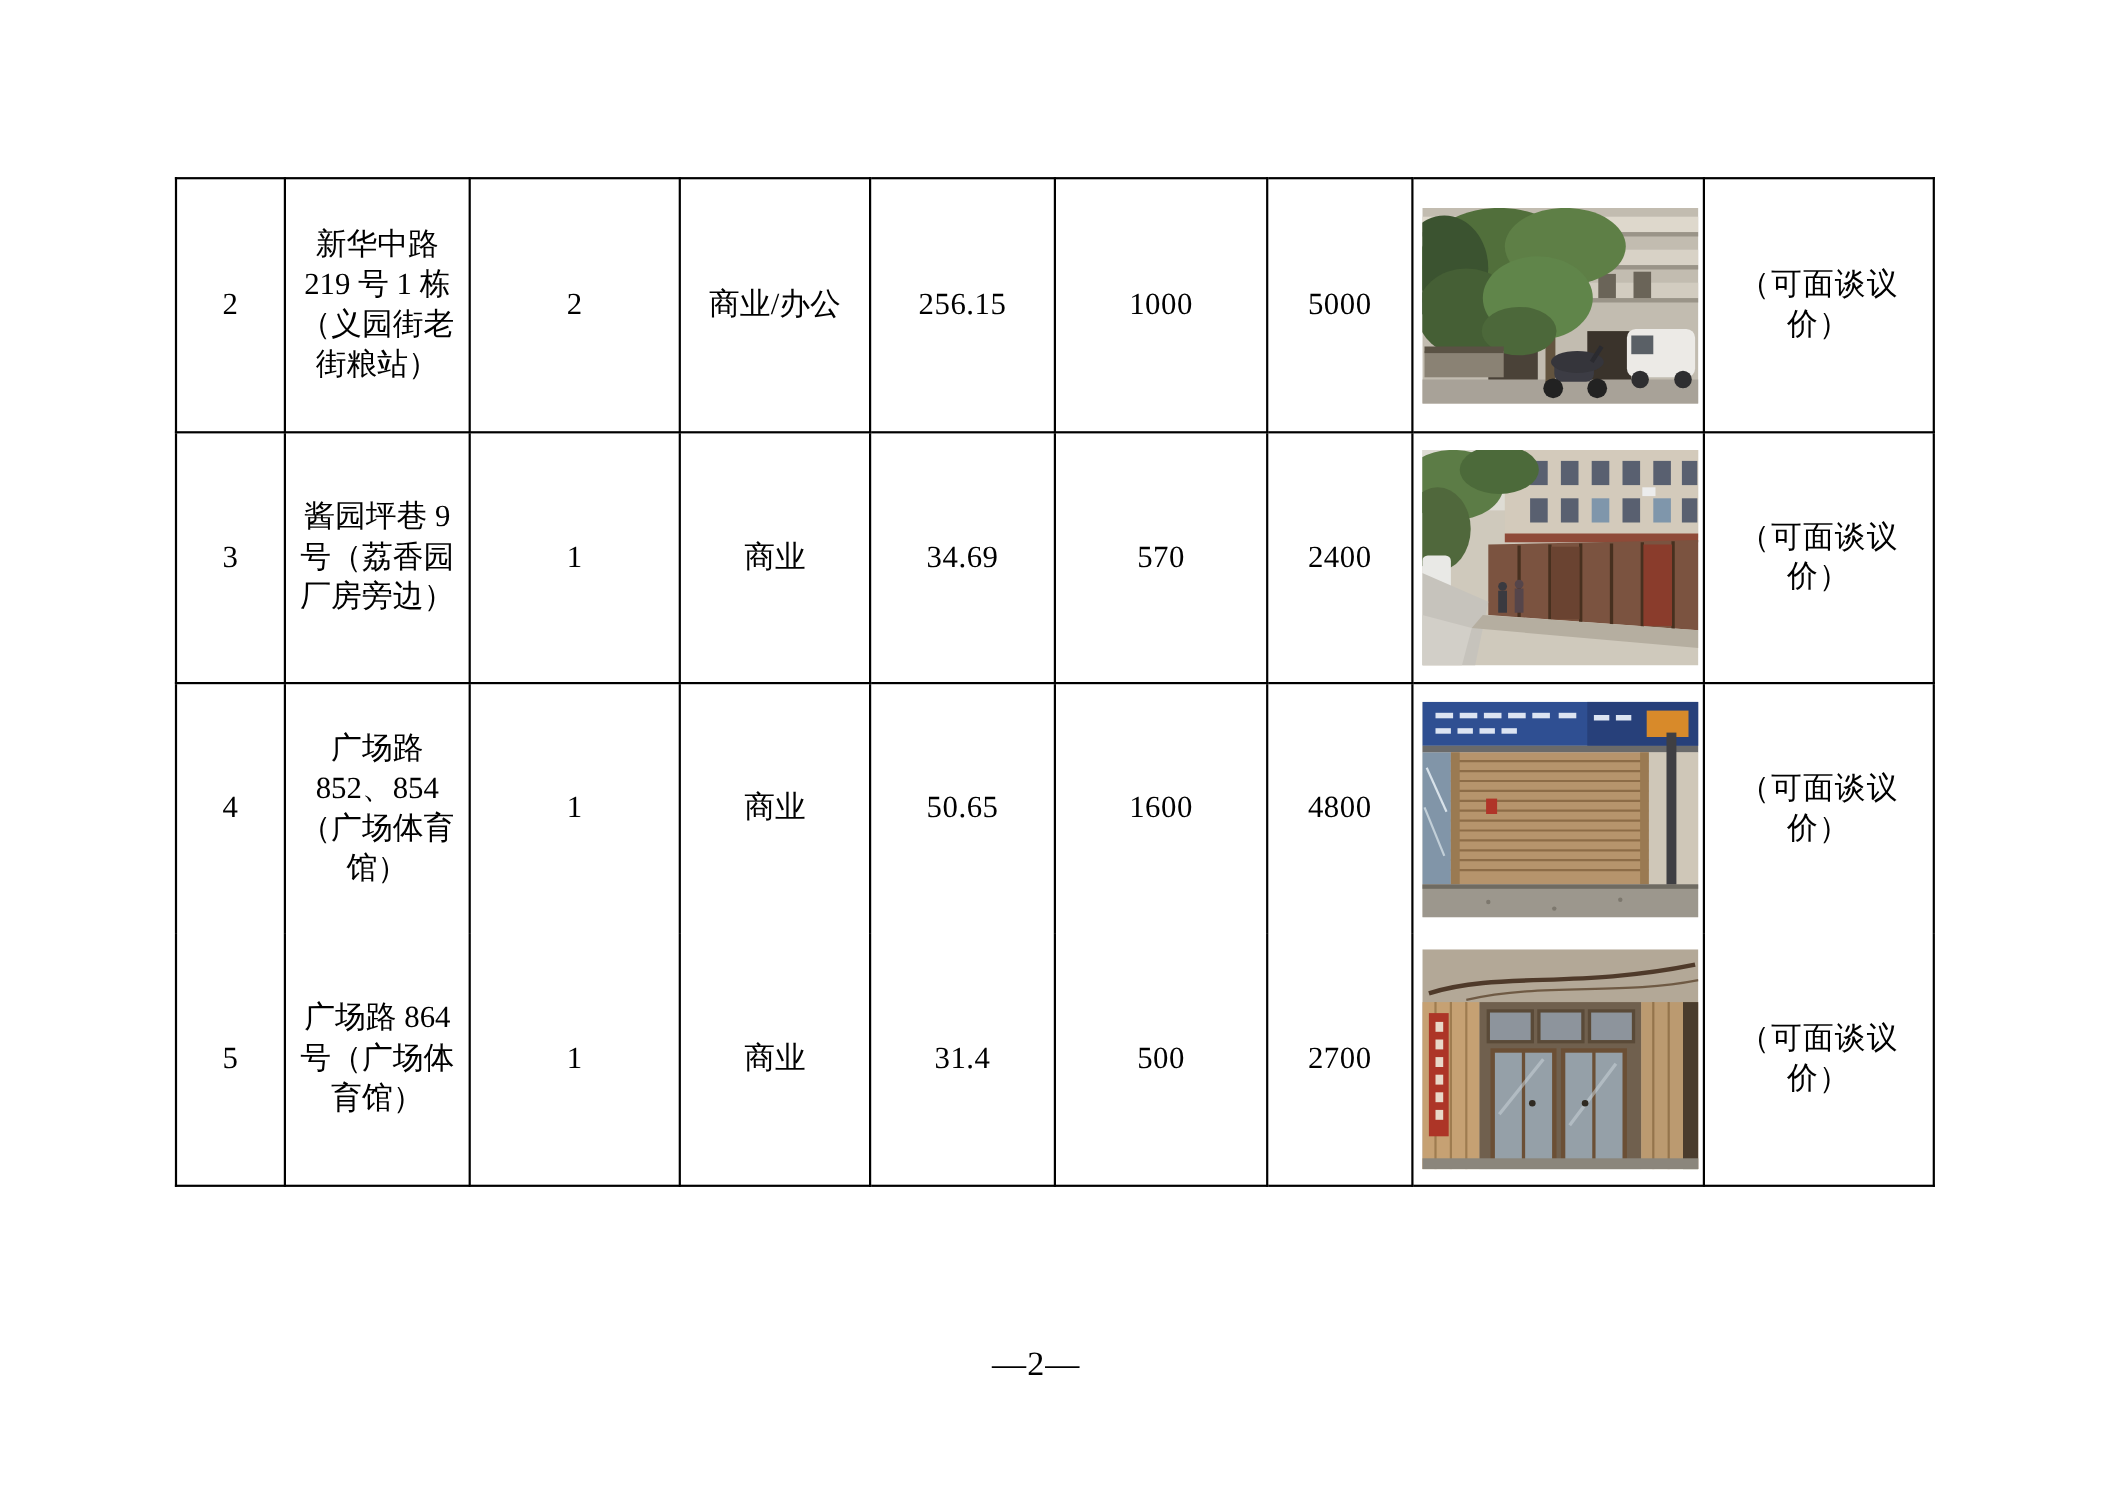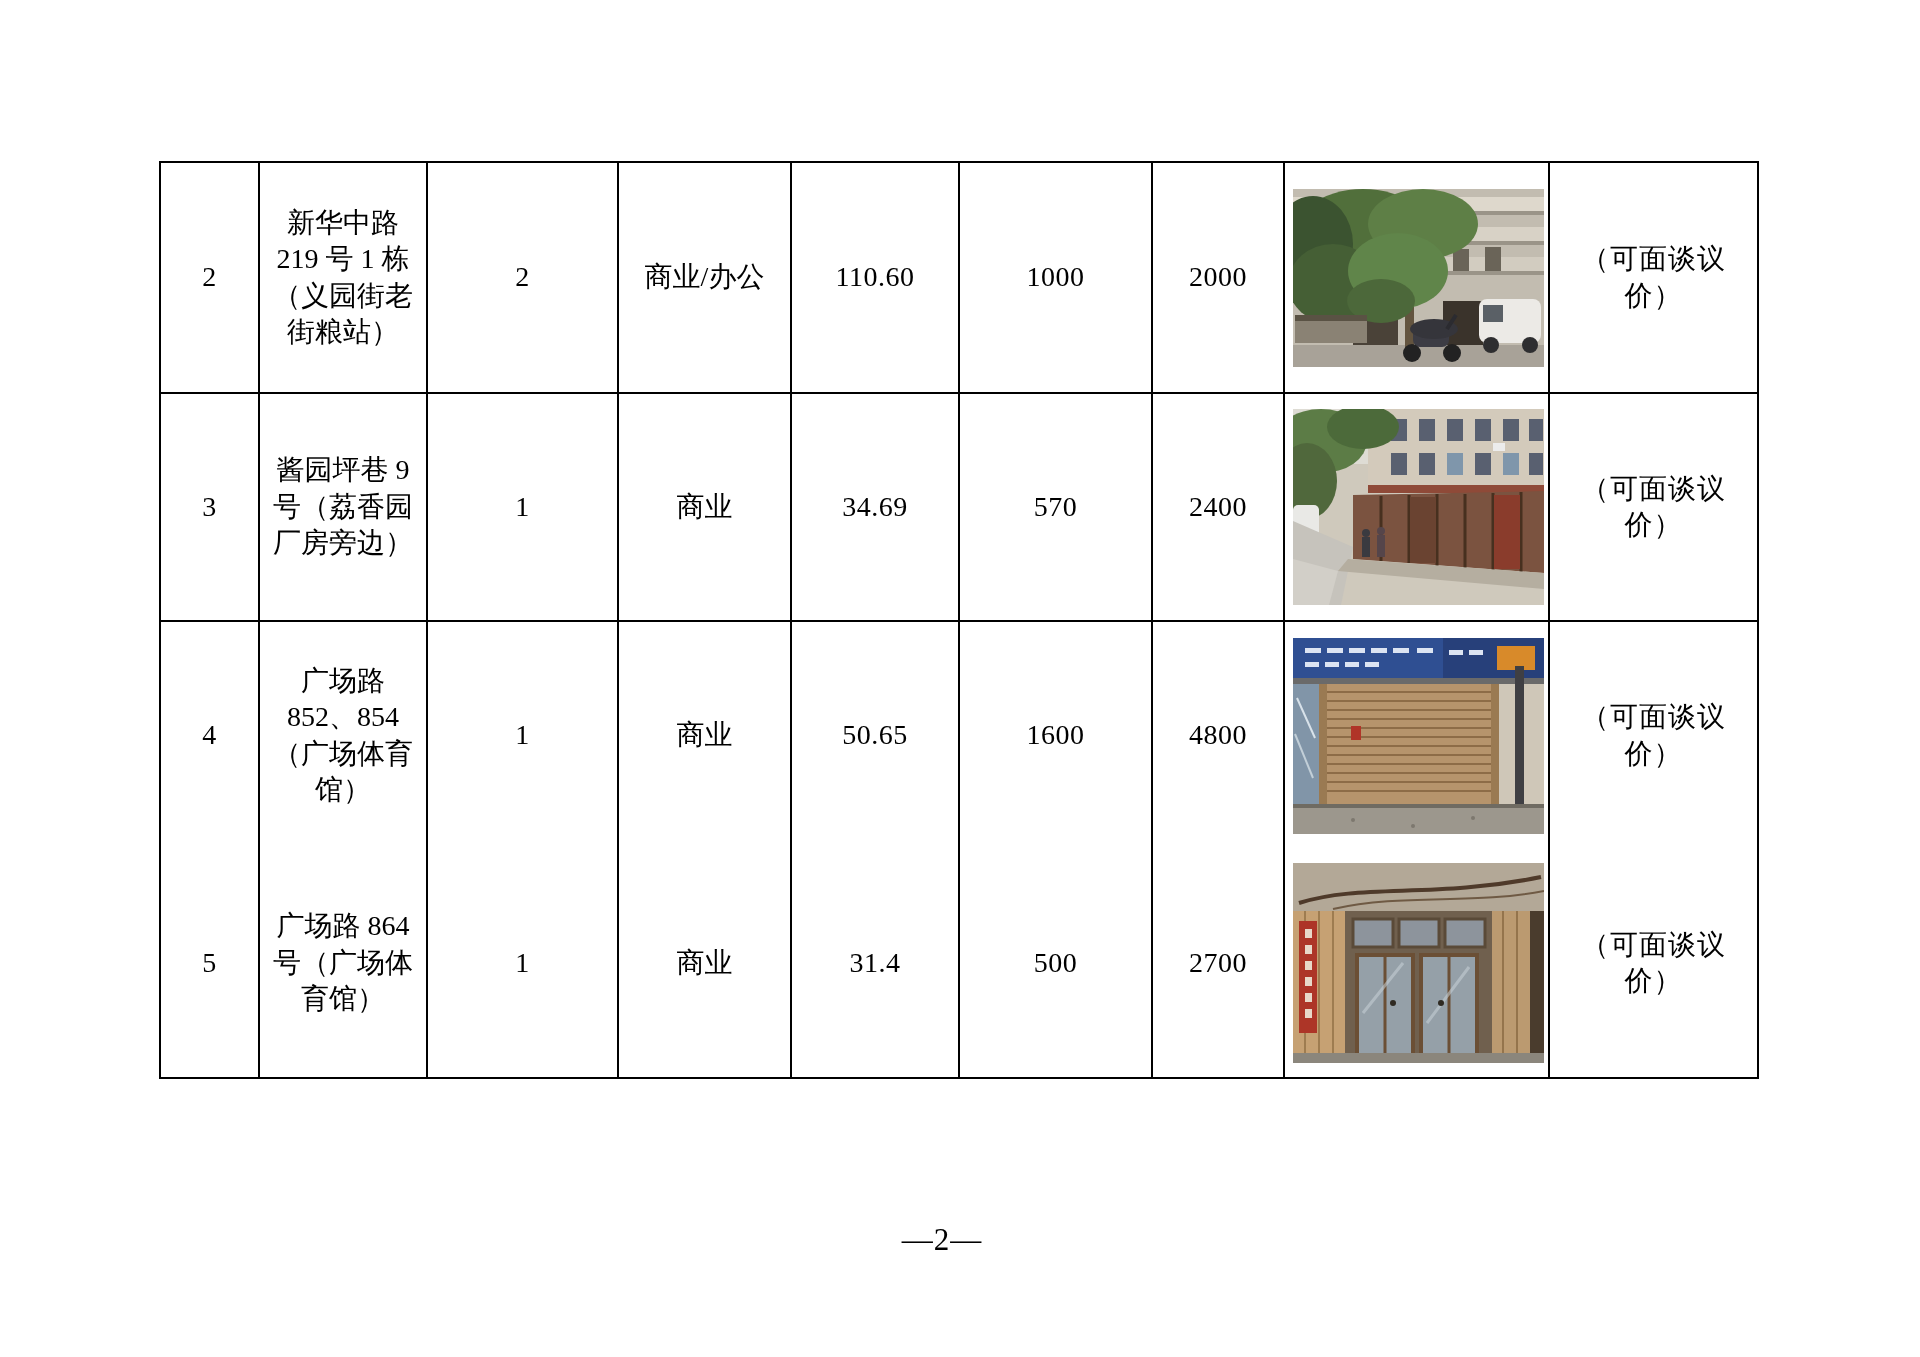--- a/index.html
+++ b/index.html
@@ -63,23 +63,23 @@
         <col style="width:265px">
         <col style="width:209px">
     </colgroup>
     <tbody>
 
       <tr class="rh1">
         <td class="c-num">2</td>
         <td class="c-addr">新华中路 219 号 1 栋（义园街老街粮站）</td>
         <td class="c-num">2</td>
         <td>商业/办公</td>
-        <td class="c-num">110.60</td>
+        <td class="c-num">256.15</td>
         <td class="c-num">1000</td>
-        <td class="c-num">2000</td>
+        <td class="c-num">5000</td>
         <td class="c-photo">
           <svg class="photo" width="251" height="178" viewBox="0 0 251 178" aria-label="building-facade-tree-van-scooter-photo">
             <rect x="0" y="0" width="251" height="178" fill="#c2bcb0"></rect>
             <rect x="0" y="8" width="251" height="14" fill="#ded8cc"></rect>
             <rect x="0" y="22" width="251" height="4" fill="#9a9488"></rect>
             <rect x="0" y="38" width="251" height="14" fill="#d8d2c6"></rect>
             <rect x="0" y="52" width="251" height="4" fill="#9a9488"></rect>
             <rect x="0" y="68" width="251" height="14" fill="#d2ccc0"></rect>
             <rect x="0" y="82" width="251" height="4" fill="#9a9488"></rect>
             <rect x="96" y="28" width="10" height="10" fill="#c23b2e"></rect>

